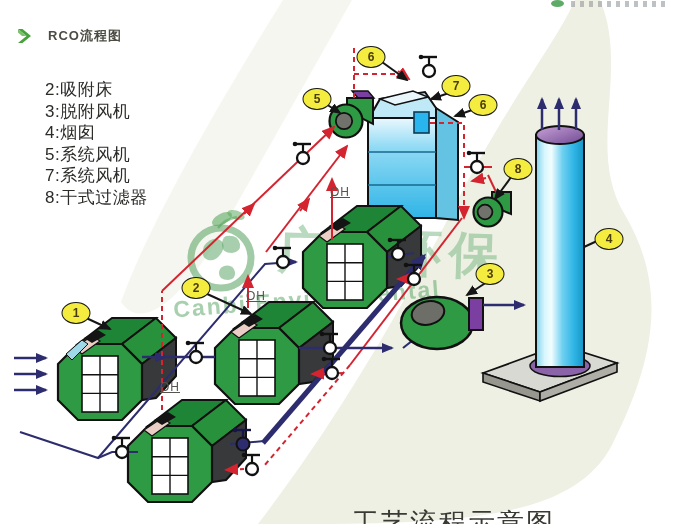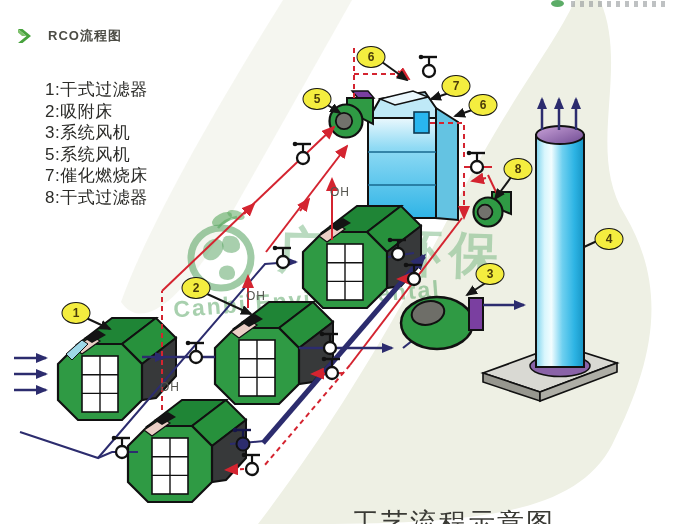--- a/index.html
+++ b/index.html
@@ -27,21 +27,21 @@
     color:rgba(100,174,112,.45);transform:rotate(1.5deg);white-space:nowrap;}
   .wm-en{position:absolute;left:173px;top:286px;font-size:23px;font-weight:bold;letter-spacing:2px;
     color:rgba(96,170,108,.55);transform:rotate(-4.5deg);white-space:nowrap;}
 
   
   .callout{position:absolute;width:27px;height:20px;border:1.6px solid #151515;border-radius:50%;
     background:#f4ed3f;display:flex;align-items:center;justify-content:center;
     font-size:12px;font-weight:bold;color:#4a3c0a;transform:translate(-50%,-50%);}
 
   
-  .oh{position:absolute;font-size:12px;color:#55554f;transform:translate(-50%,-50%);letter-spacing:1px;}
+  .oh{position:absolute;font-size:12px;color:#55554f;transform:translate(-50%,-50%);letter-spacing:1px;text-decoration:underline;}
 
   
   .caption{position:absolute;left:352px;top:461px;font-size:27px;color:#3a3a35;letter-spacing:2px;white-space:nowrap;margin-top:44px;}
 </style>
 </head>
 <body>
 
 <div class="stage">
 
   <svg class="abs" width="700" height="524" style="left:0;top:0">
@@ -263,23 +263,23 @@
       <polygon points="2,1 10.5,8 2,15 6.5,15 15,8 6.5,1" fill="#47a23d"></polygon>
       <polygon points="2,1 10.5,8 6,8 2,4.5" fill="#7cc06a"></polygon>
     </svg>
     <span class="hdr-title">RCO流程图</span>
   </div>
 
   <div class="tr-oval"></div>
   <div class="tr-dots"></div>
 
   <div class="legend">
-    <div>1:干式过滤器</div>
     <div>2:吸附床</div>
-    <div>3:系统风机</div>
+    <div>3:脱附风机</div>
+    <div>4:烟囱</div>
     <div>5:系统风机</div>
-    <div>7:催化燃烧床</div>
+    <div>7:系统风机</div>
     <div>8:干式过滤器</div>
   </div>
 
   <div class="caption">工艺流程示意图</div>
 
 </div>
 
 </body></html>

